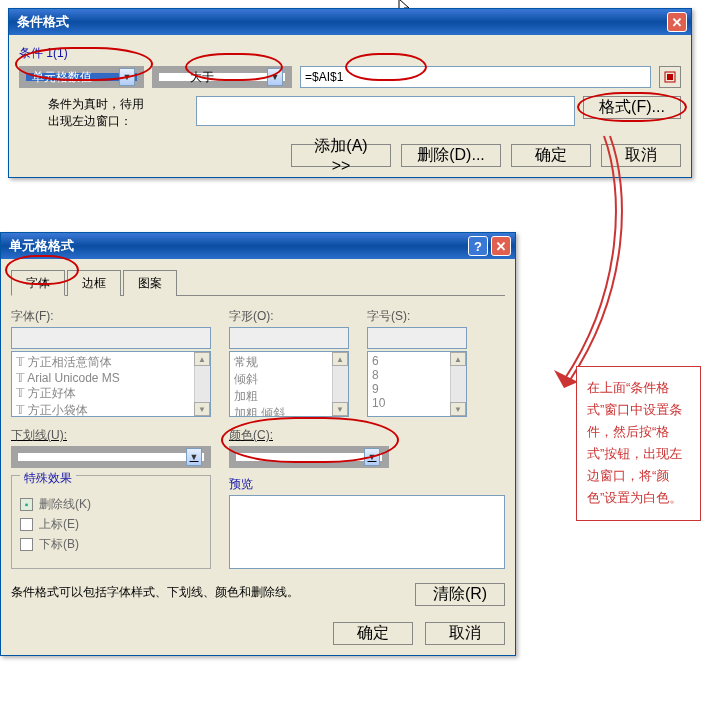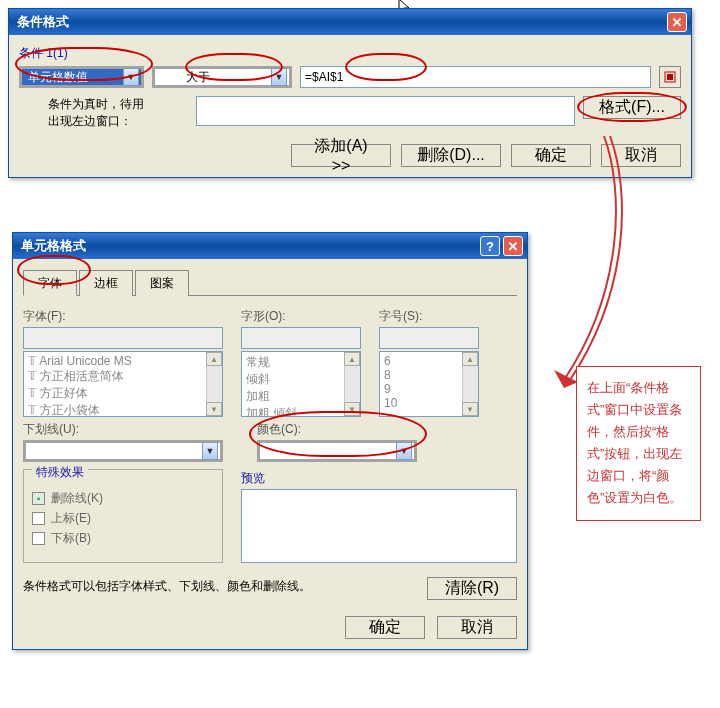--- a/index.html
+++ b/index.html
@@ -48,21 +48,21 @@
     padding: 10px;
   }
   .group-label {
     color: #1111aa;
     font-size: 12px;
     margin-bottom: 4px;
   }
   .row { display: flex; align-items: center; gap: 8px; }
   .combo {
     background: #fff;
-    border: 3px solid #a3a3a3;
+    border: 7px solid #a3a3a3;
     height: 22px;
     display: flex;
     align-items: center;
     padding: 0 2px 0 6px;
     font-size: 12px;
     justify-content: flex-end;
   }
   .combo .dd {
     width: 16px;
     height: 18px;
@@ -201,42 +201,42 @@
       <button class="btn" style="width:80px;">
           <span>确定</span>
         </button>
       <button class="btn" style="width:80px;">
           <span>取消</span>
         </button>
     </div>
   </div>
 </div>
 
-<div class="window" style="left:12px; top:232px; width:516px;">
+<div class="window" style="left:0; top:232px; width:516px;">
   <div class="titlebar">
     <span class="title-text">单元格格式</span>
     <div class="title-btn help-btn">?</div>
     <div class="title-btn close-btn">✕</div>
   </div>
   <div class="inner" style="position:relative;">
     <div class="tabs">
       <div class="tab active"><span>字体</span></div>
       <div class="tab"><span>边框</span></div>
       <div class="tab"><span>图案</span></div>
     </div>
     <div class="hl-circle" style="left:4px; top:-4px; width:74px; height:30px;"></div>
 
     <div class="row" style="align-items:flex-start; gap:18px;">
 
       <div style="width:200px;">
         <div class="field-label">字体(F):</div>
         <div class="txtinput" style="background:#eee;"></div>
         <div class="listbox" style="margin-top:2px;">
+          <div>𝕋 <span>方正相活意简体</span></div>
           <div>𝕋 <span>Arial Unicode MS</span></div>
-          <div>𝕋 <span>方正相活意简体</span></div>
           <div>𝕋 <span>方正好体</span></div>
           <div>𝕋 <span>方正小袋体</span></div>
           <div class="scroll"></div>
             <div class="arrow-up">▲</div>
             <div class="arrow-down">▼</div>
         </div>
       </div>
 
       <div style="width:120px;">
         <div class="field-label">字形(O):</div>
@@ -260,21 +260,21 @@
           <div>8</div>
           <div>9</div>
           <div>10</div>
           <div class="scroll"></div>
             <div class="arrow-up">▲</div>
             <div class="arrow-down">▼</div>
         </div>
       </div>
     </div>
 
-    <div class="row" style="gap:34px; ">
+    <div class="row" style="gap:18px; margin-top:6px;text-decoration:underline;">
       <div style="width:200px;">
         <div class="field-label">下划线(U):</div>
         <div class="combo" style="width:100%;">
           <span></span>
           <span class="dd">▼</span>
         </div>
       </div>
       <div style="width:160px; position:relative;">
         <div class="field-label">颜色(C):</div>
         <div class="combo" style="width:100%;">

